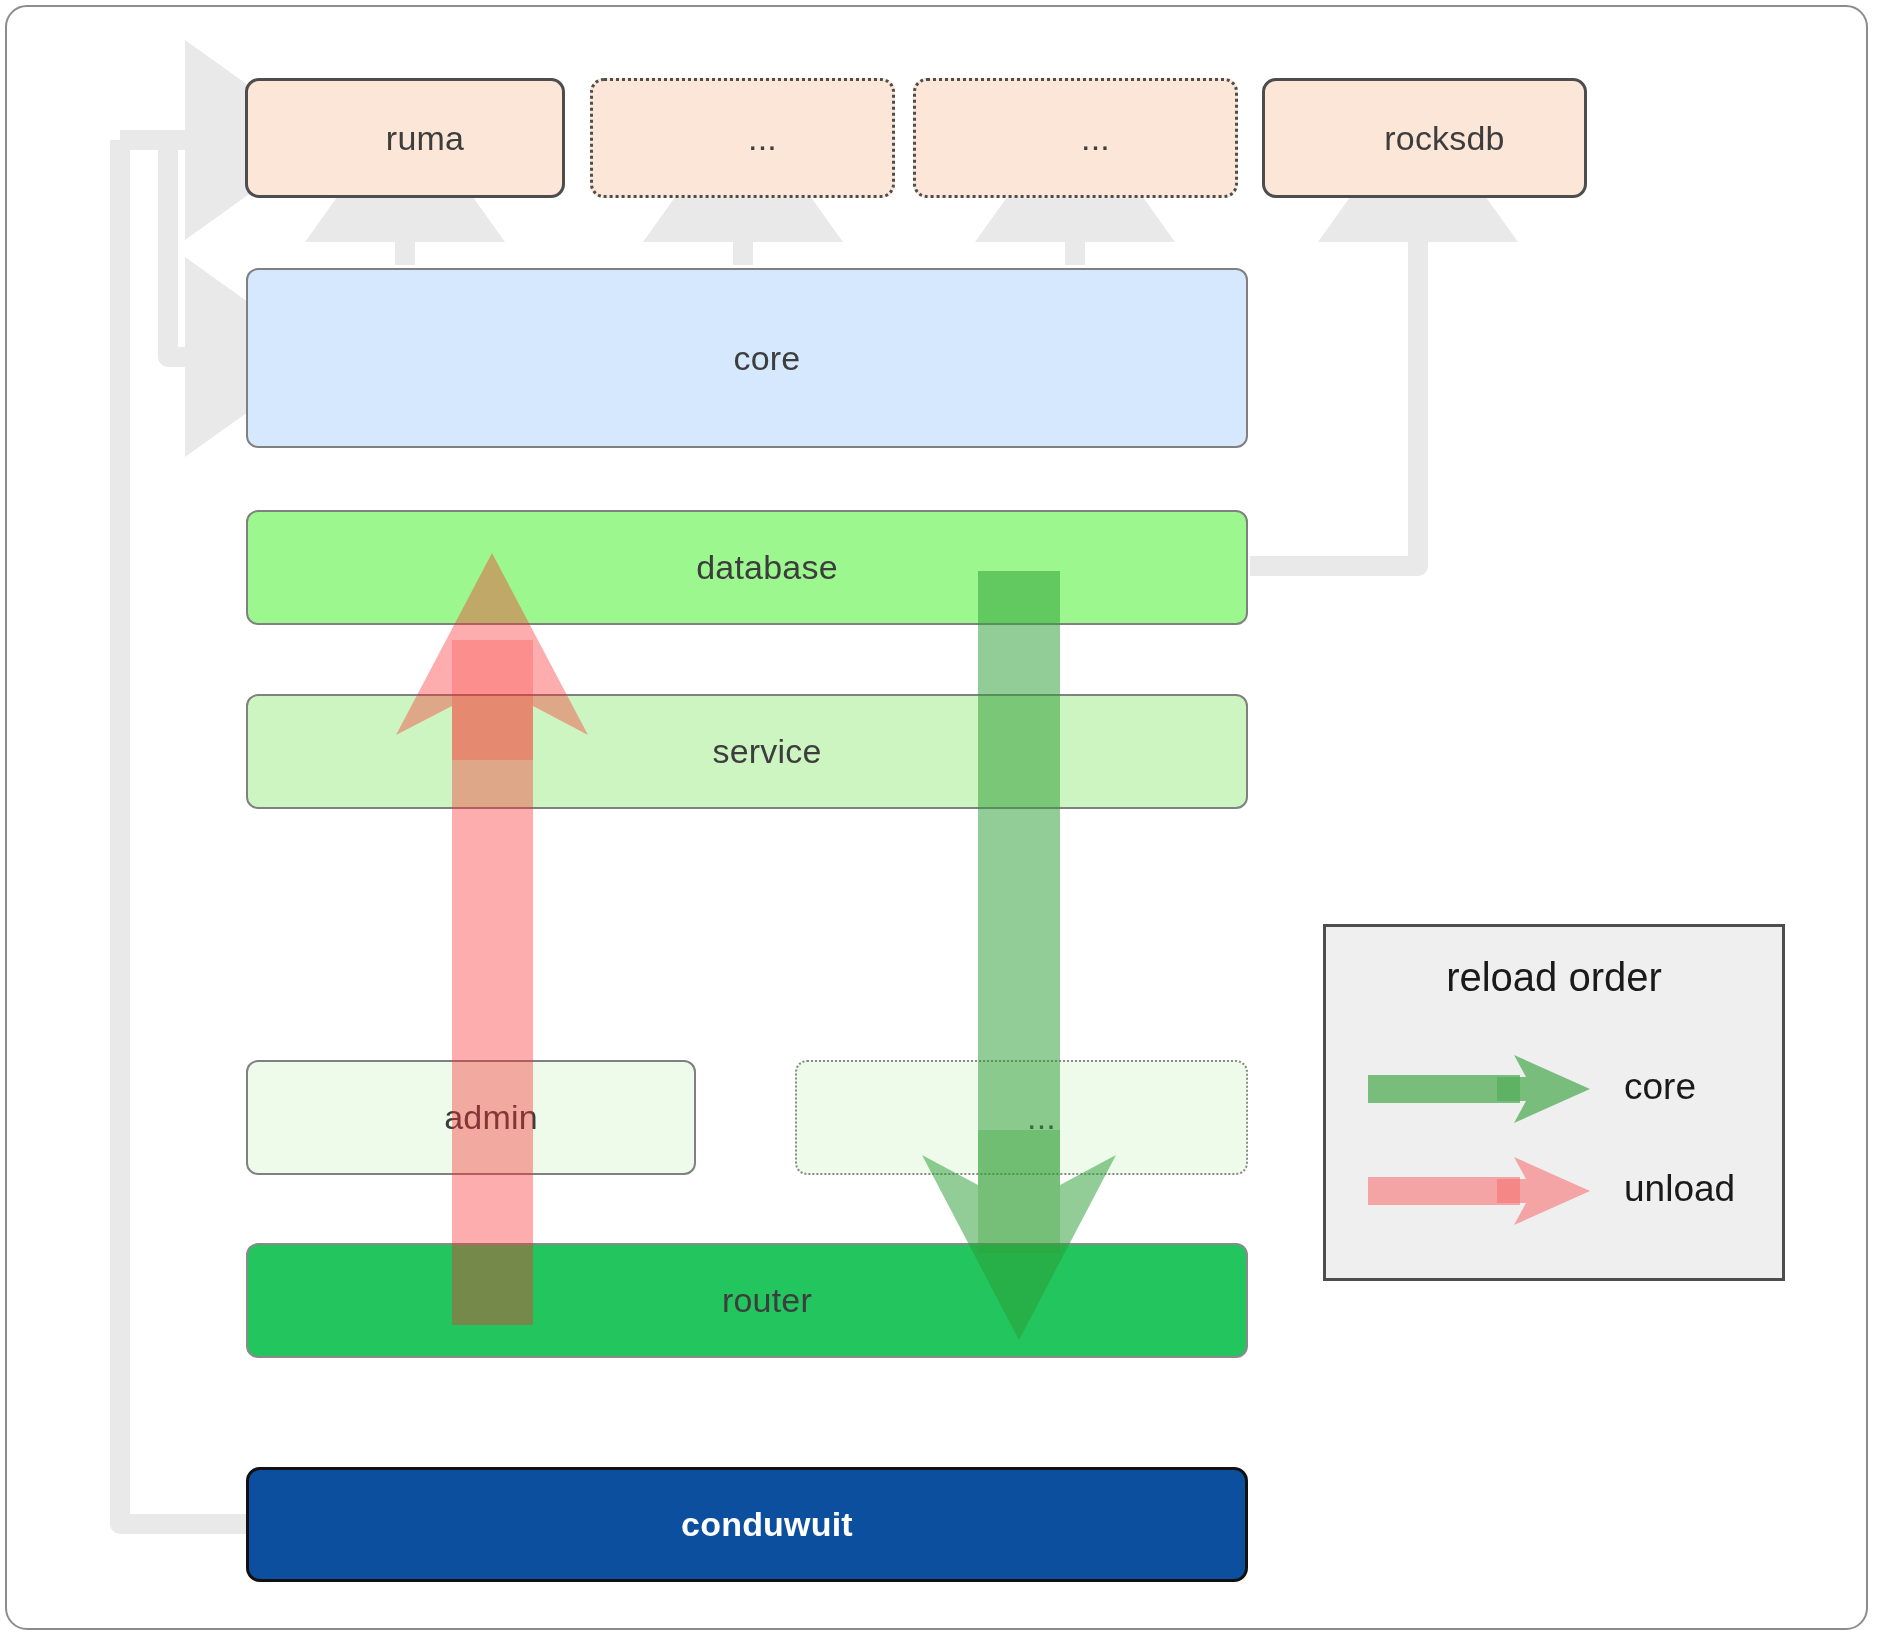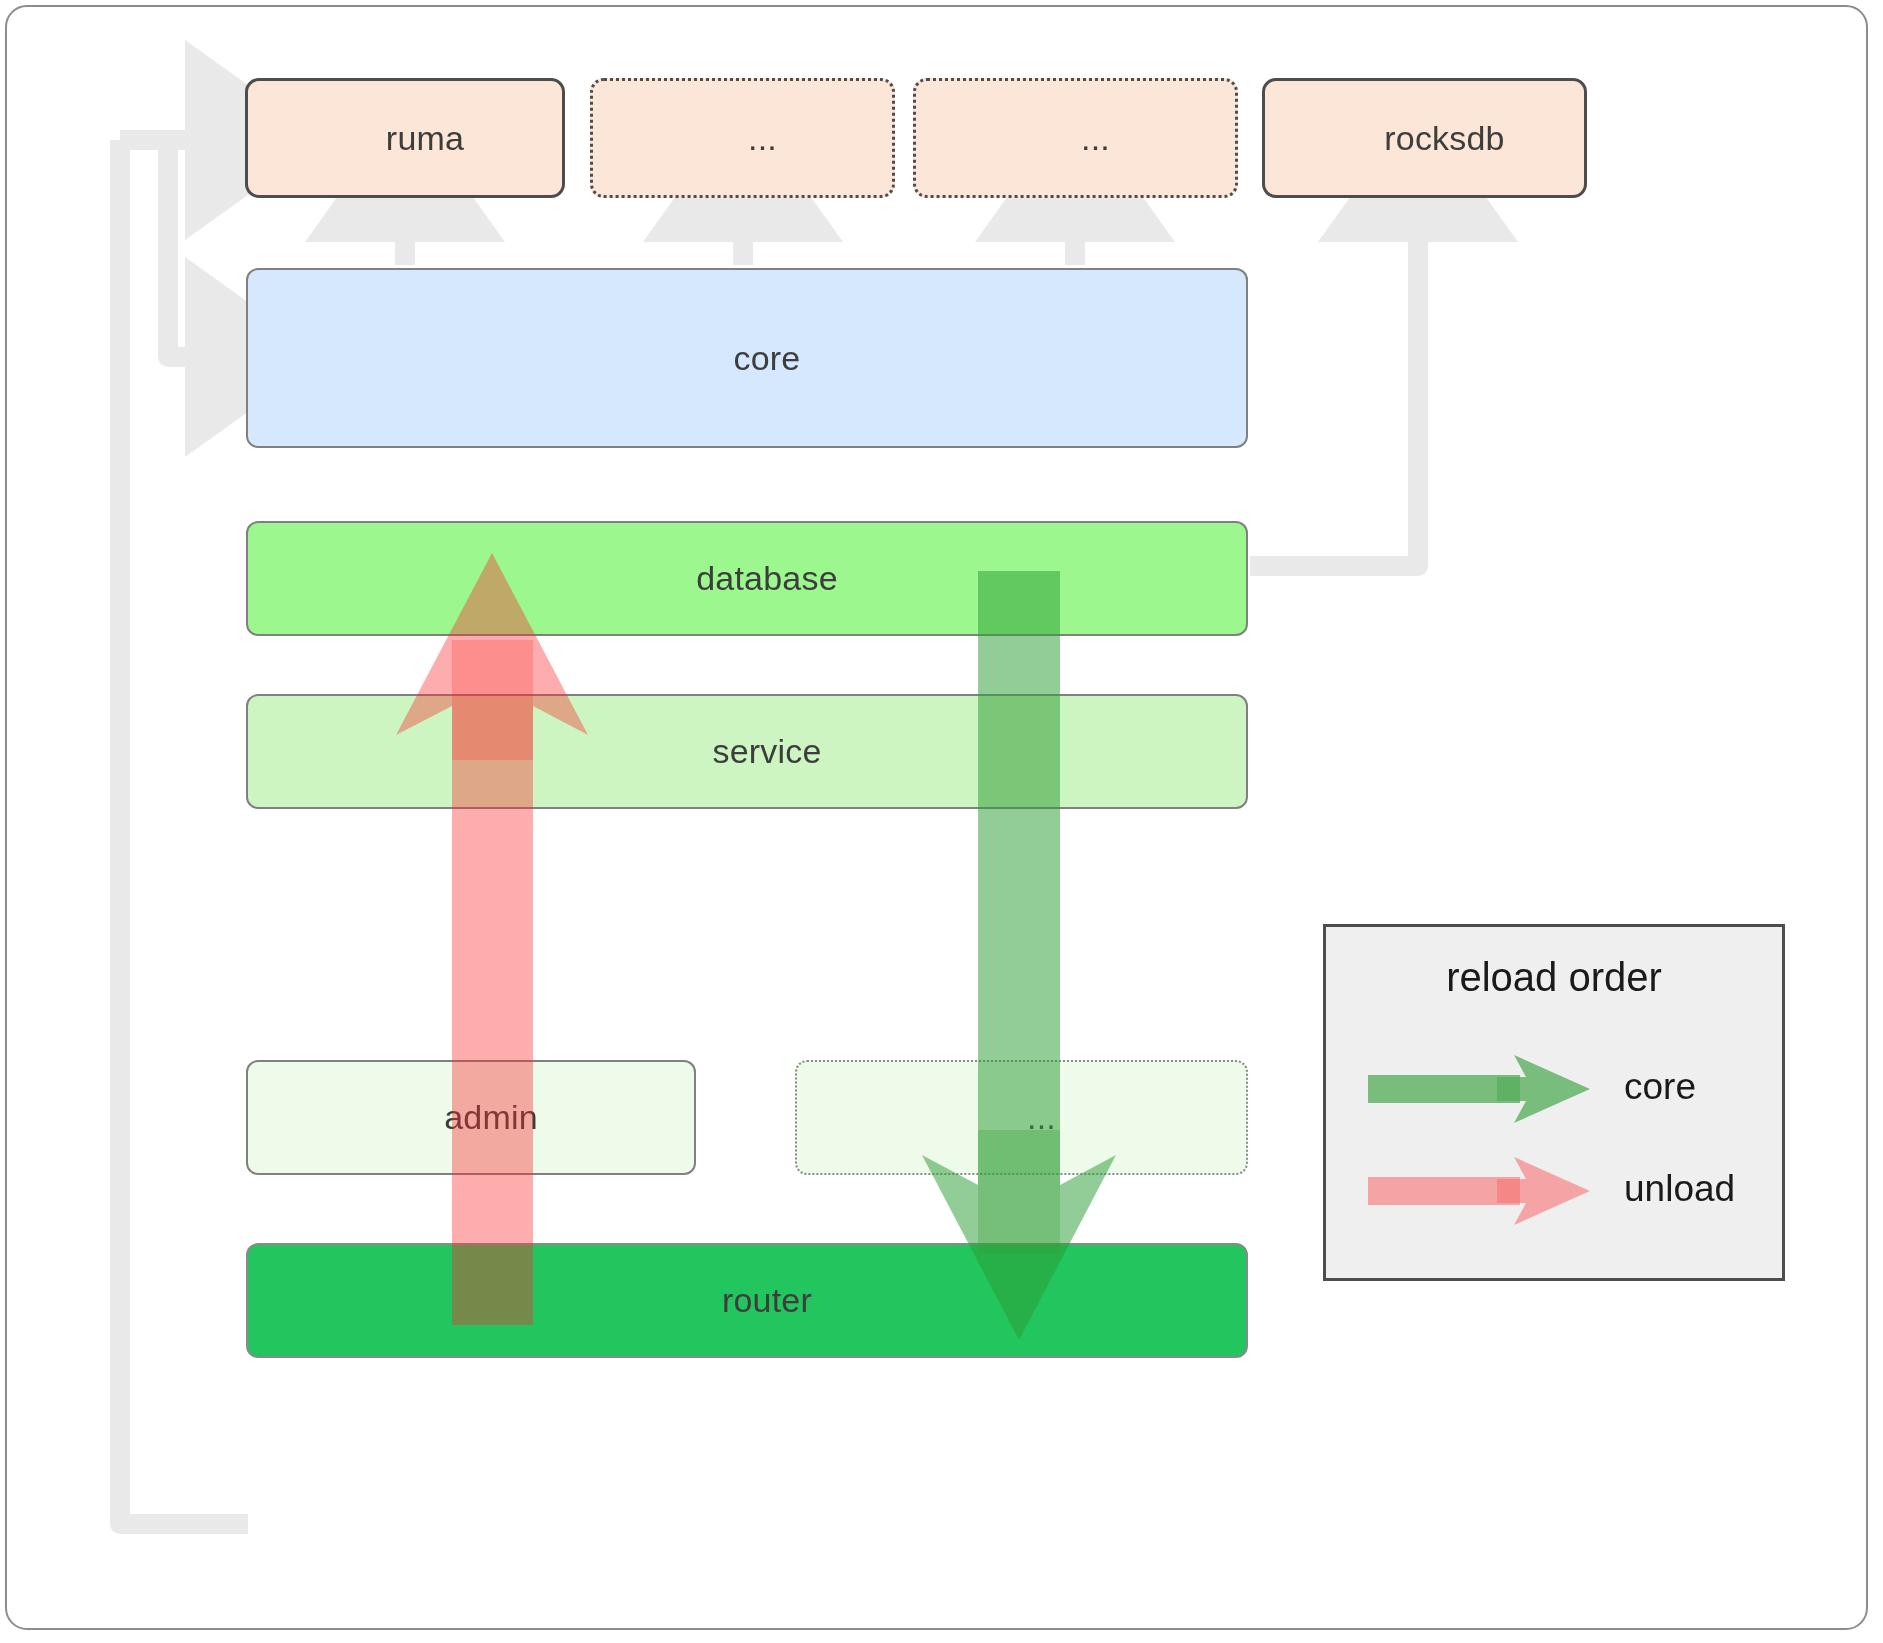--- a/index.html
+++ b/index.html
@@ -48,21 +48,21 @@
     border: 3px solid #4d4d4d;
     border-radius: 14px;
   }
   .node-peach.dotted {
     border: 3px dotted #4d4d4d;
   }
   .node-blue {
     background: #d5e8fd;
     border: 2px solid #808080;
   }
-  .node-green-1 { background: #9cf78f; border: 2px solid #808080; margin-top: 11px; }
+  .node-green-1 { background: #9cf78f; border: 2px solid #808080; }
   .node-green-2 { background: #cdf5c2; border: 2px solid #808080; }
   .node-green-3 { background: #ddf7d5; border: 2px solid #808080; }
   .node-green-4 { background: #eefbea; border: 2px solid #808080; }
   .node-green-4.dotted { border: 2px dotted #8a8a8a; }
   .node-white { background: #22c55e; border: 2px solid #8a8a8a; }
 
   .node-navy {
     background: #0b4f9e;
     border: 3px solid #111111;
     border-radius: 14px;
@@ -193,20 +193,23 @@
   </div>
 
   <div class="node node-green-4 dotted" style="left:795px; top:1060px; width:453px; height:115px;">
     <span class="lbl">...</span>
   </div>
 
   <div class="node node-white" style="left:246px; top:1243px; width:1002px; height:115px;">
     <span class="lbl">router</span>
   </div>
 
+  <div class="node node-navy" style="left:246px; top:1467px; width:1002px; height:115px;">
+    <span class="lbl">conduwuit</span>
+  </div>
 
   <svg class="arrow-layer" viewBox="0 0 1883 1643" xmlns="http://www.w3.org/2000/svg">
 
     <g opacity="0.62">
 
       <rect x="452" y="640" width="81" height="685" fill="#fb2c2c" opacity="0.62"></rect>
 
       <path d="M 492 553
                L 588 735
                L 533 706

